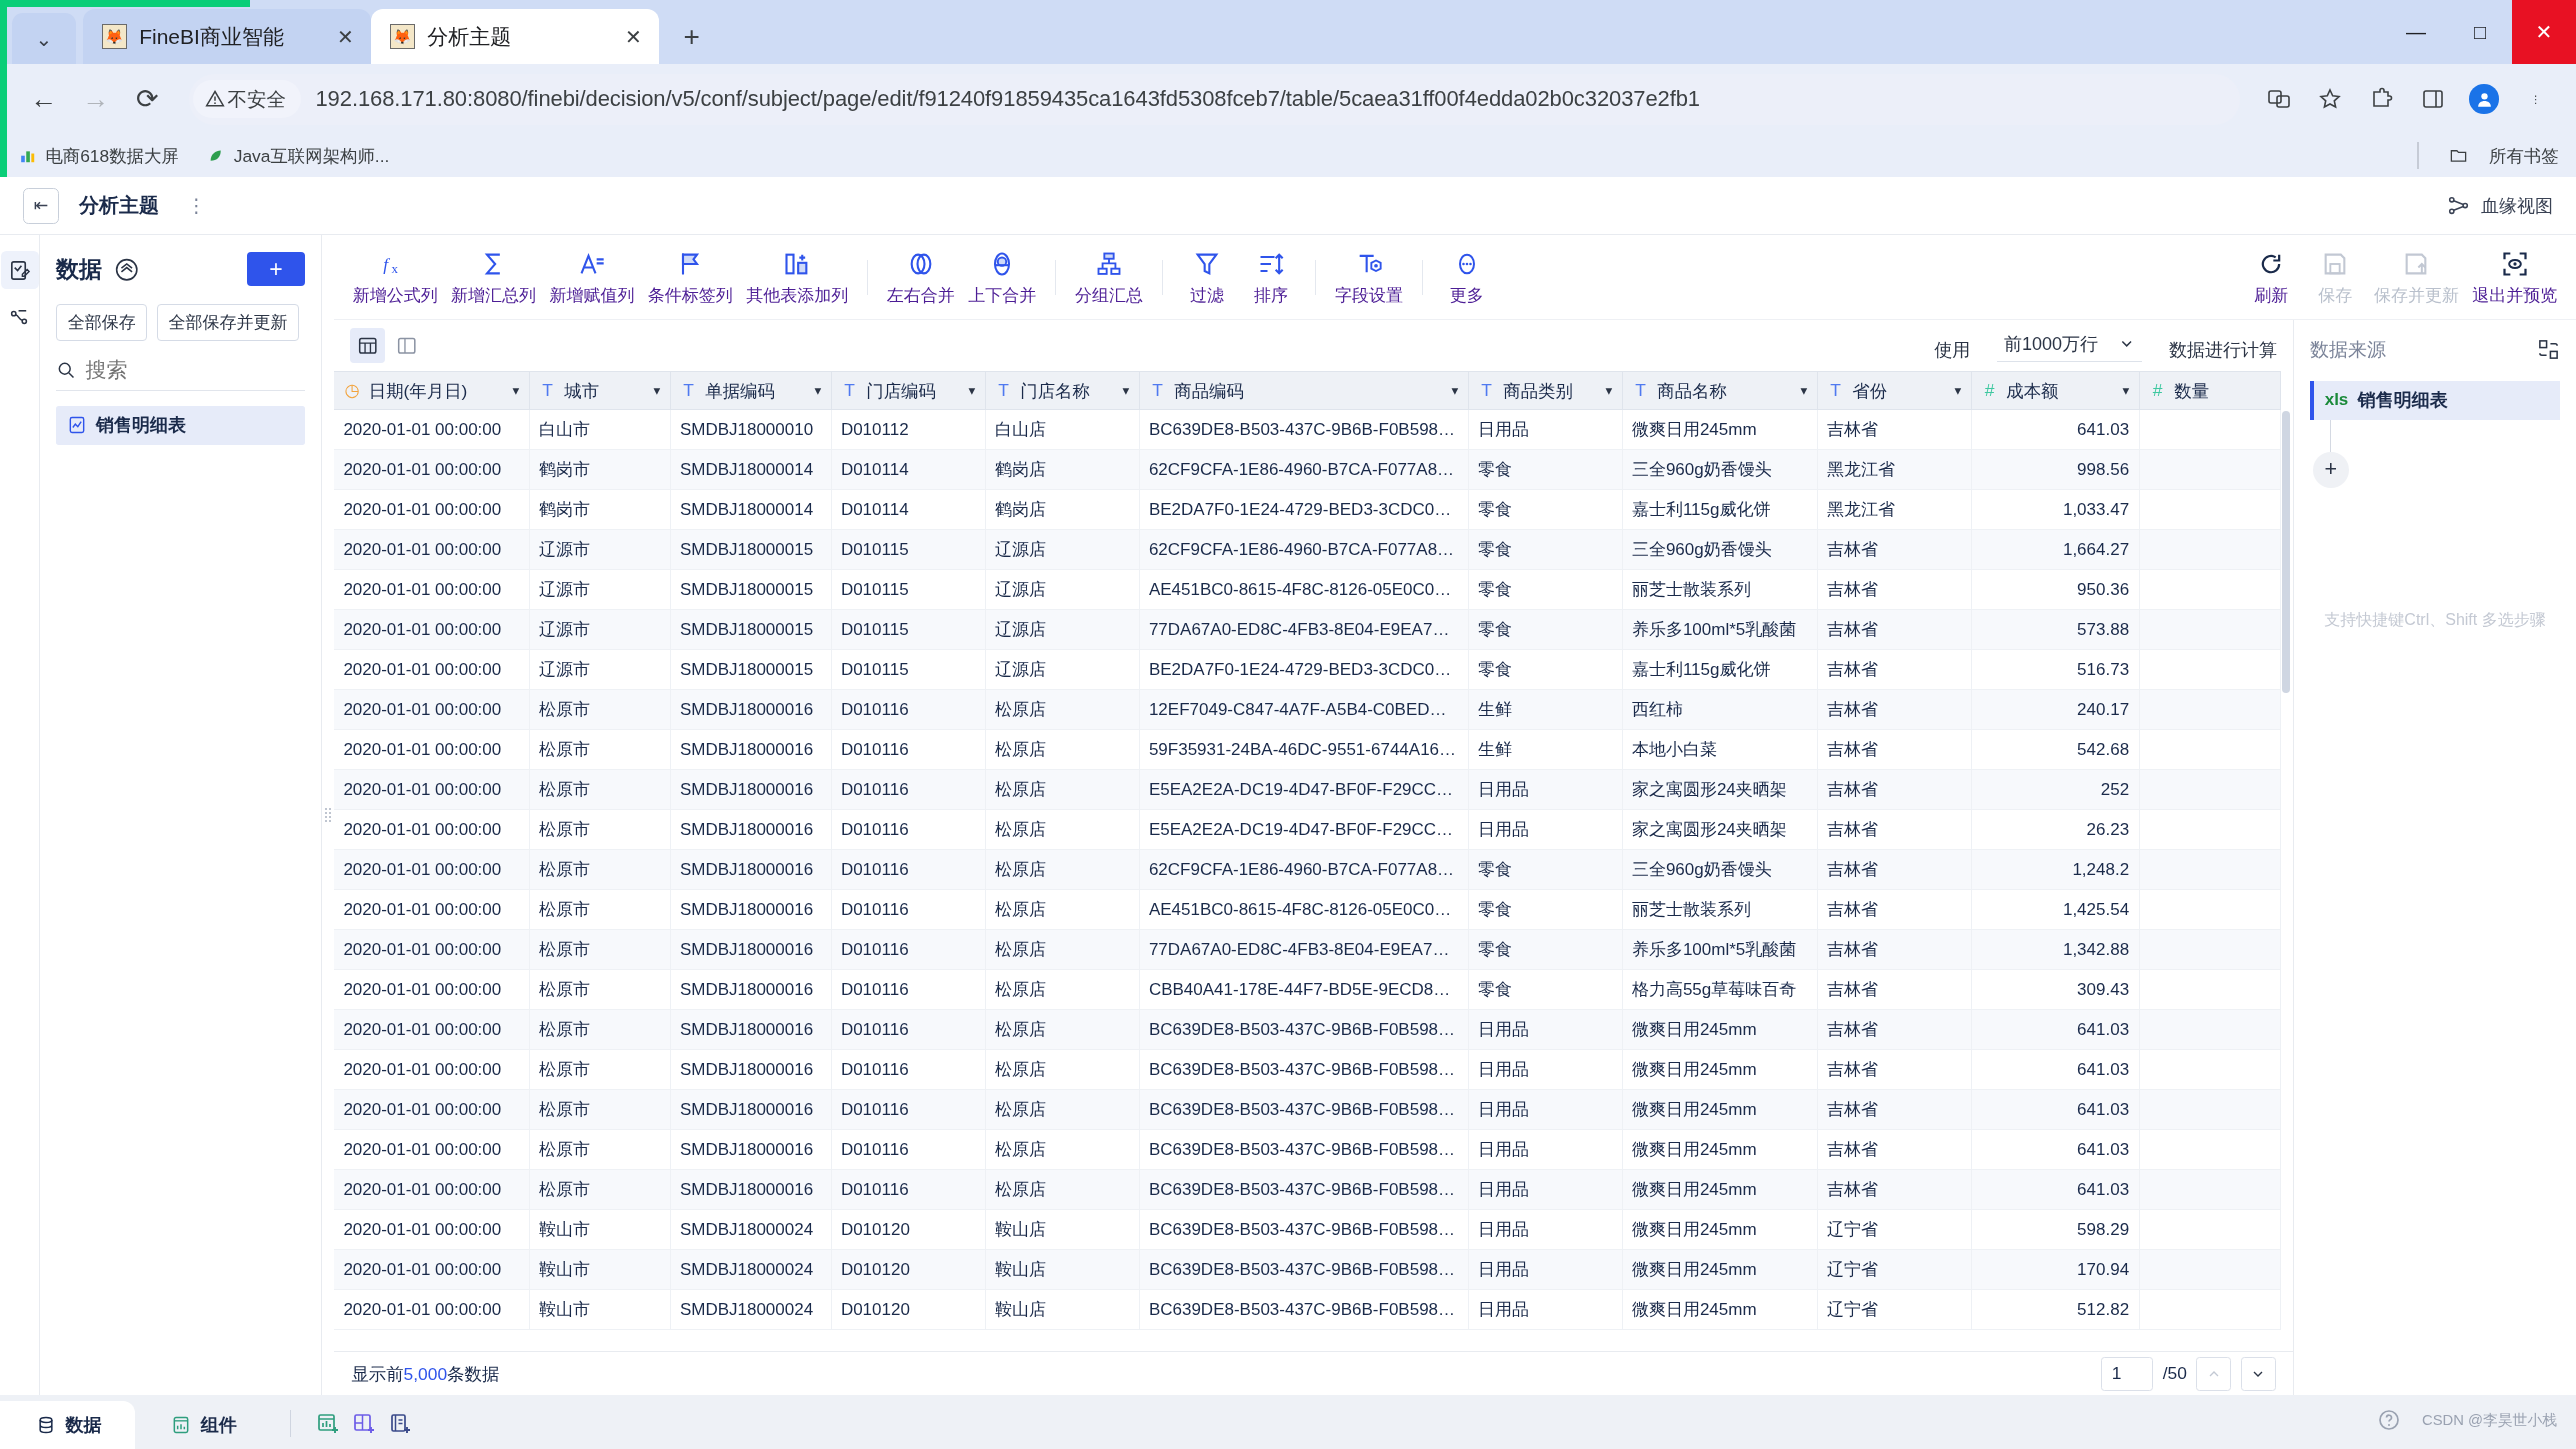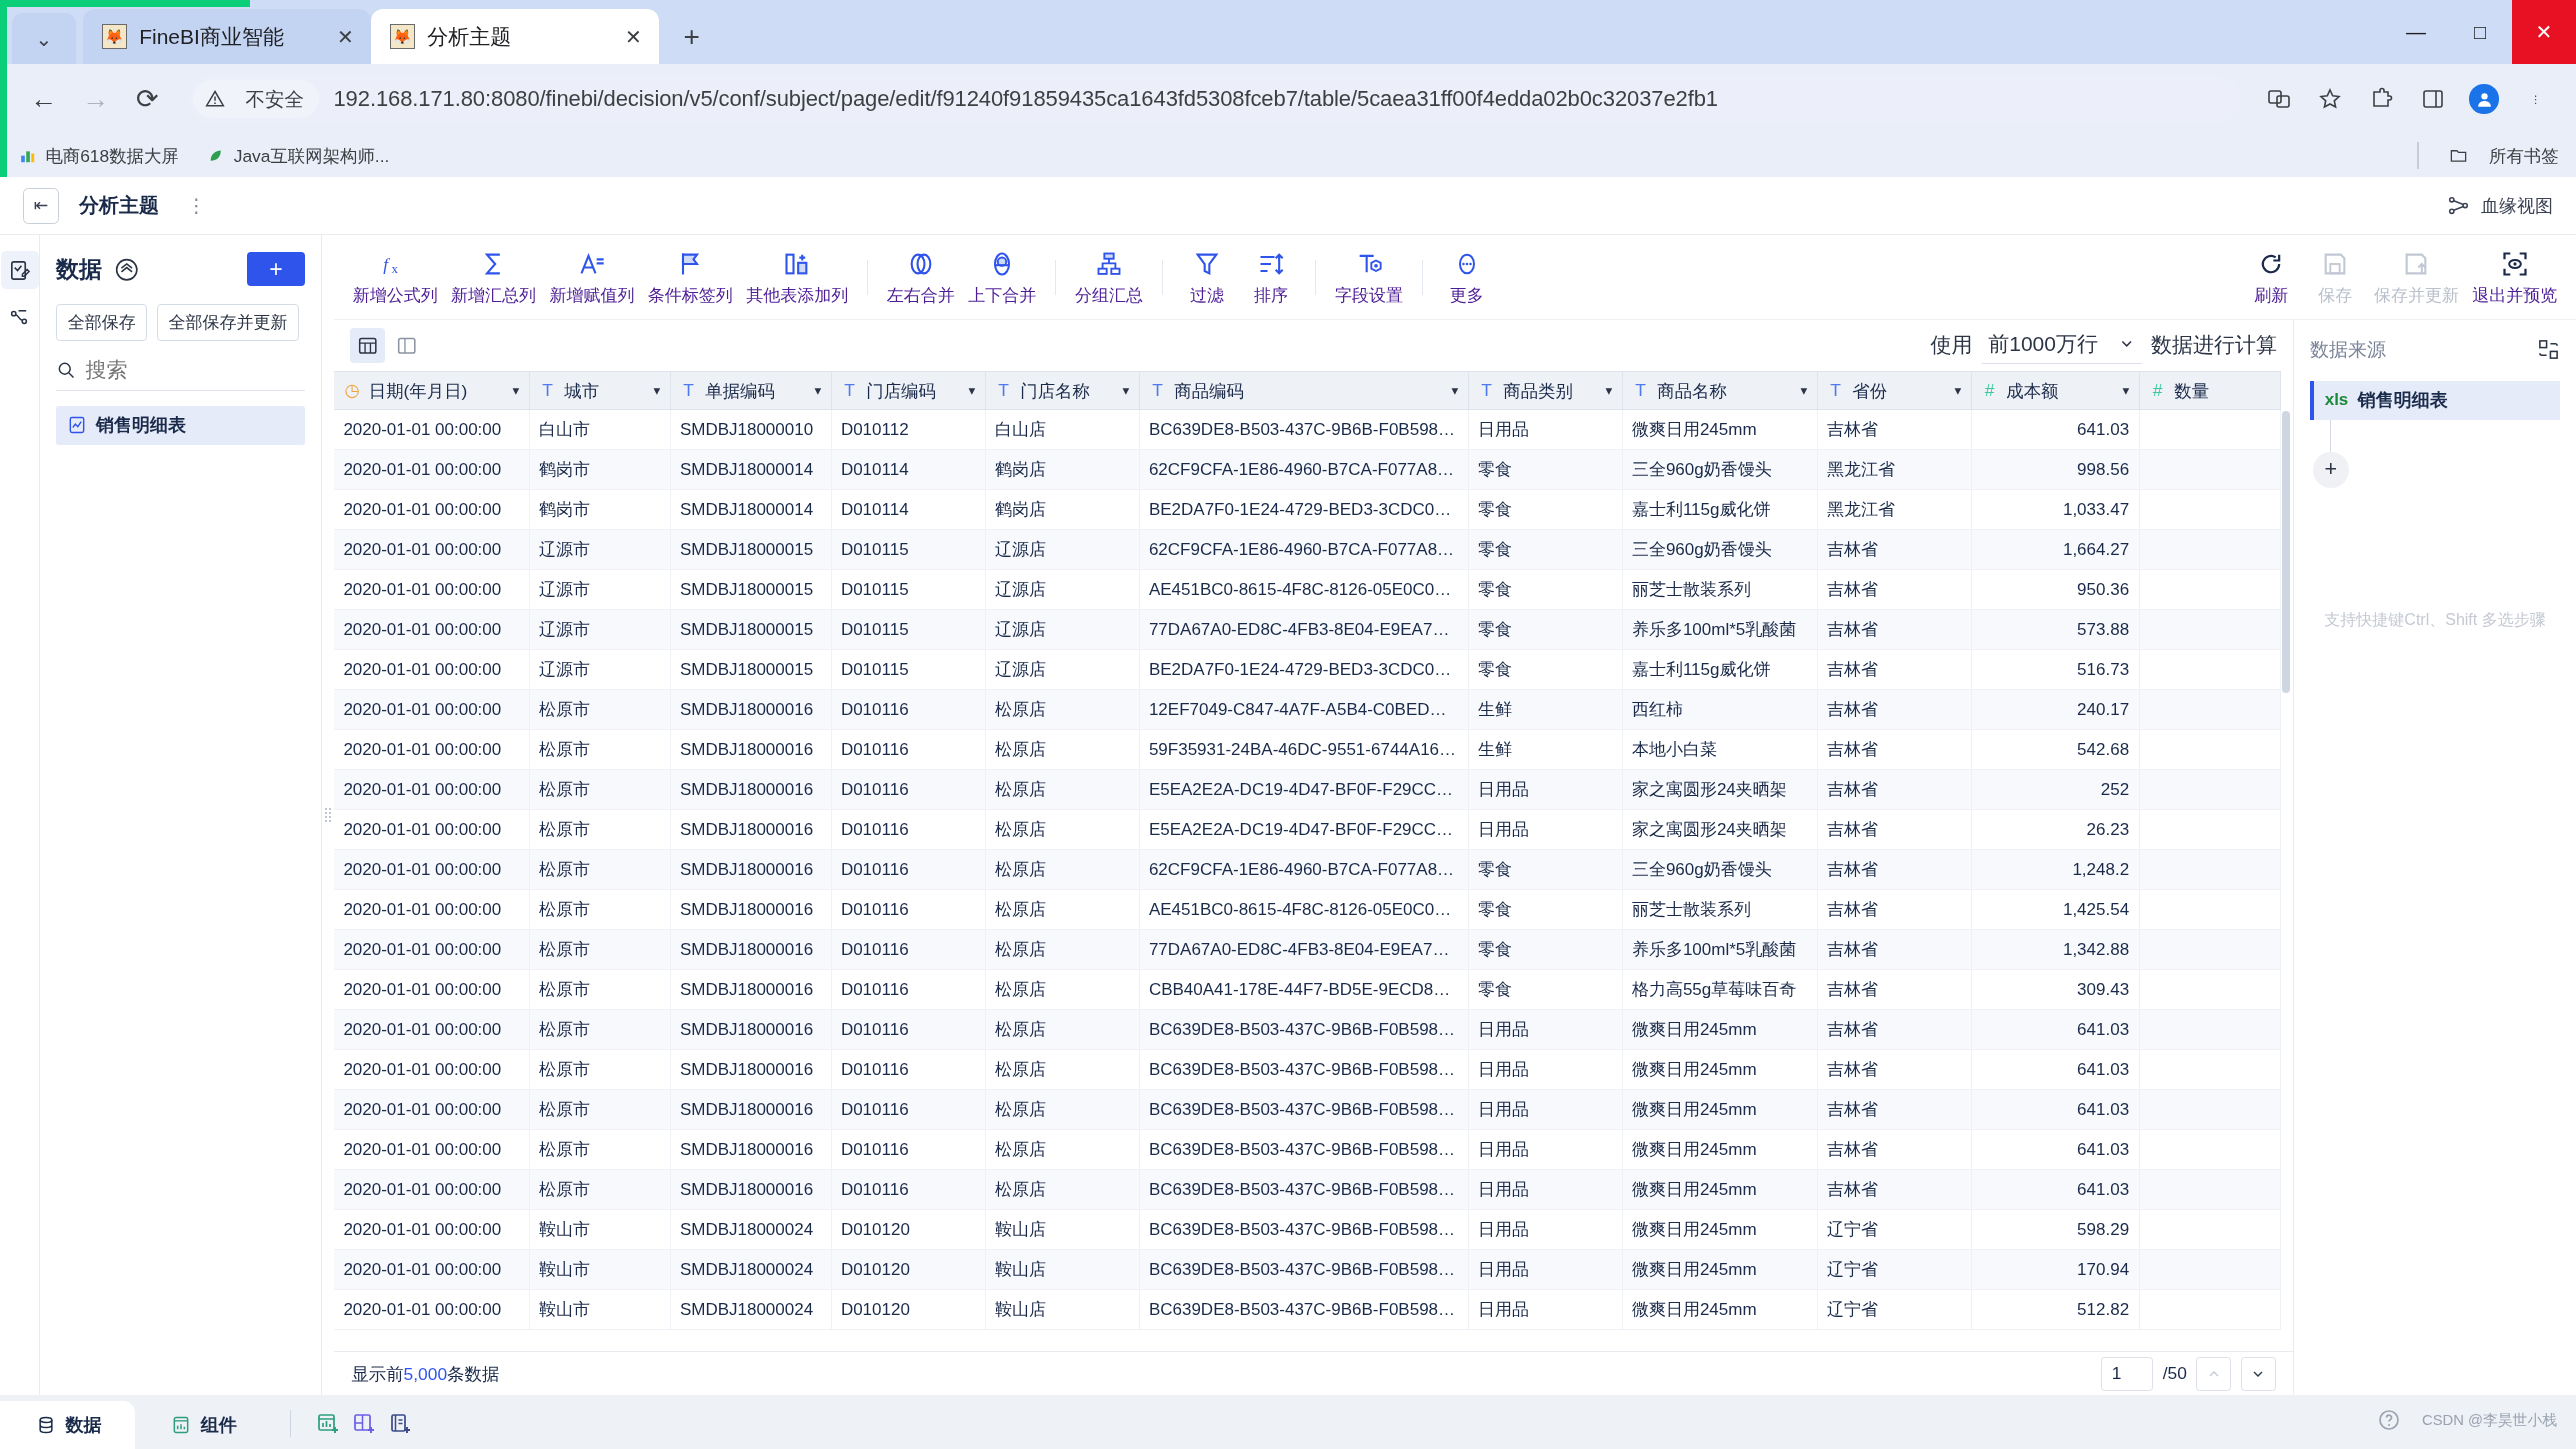--- a/index.html
+++ b/index.html
@@ -34,21 +34,21 @@
     font-size: 20px; color: #202124; }
   .win-btn.close { background: #e81123; color: #fff; }
 
   .omnibar { height: 70px; background: #e9eef9; display: flex; align-items: center; padding: 0 17.4px; position: relative; }
   .edge-green-left2 { position: absolute; left: 0; top: 0; width: 6.7px; height: 70px; background: #0ace78; }
   .nav-btn { width: 52px; height: 52px; display: flex; align-items: center; justify-content: center;
     font-size: 27px; color: #3c4043; }
   .nav-btn.dim { color: #b0b4ba; }
   .urlbox { flex: 1; height: 51px; background: #eceff9; border-radius: 25.5px; display: flex; align-items: center;
     margin: 0 16px; padding-left: 4px; }
-  .insecure { display: flex; align-items: center; gap: 20px; background: #f1f3fb; border-radius: 25.5px;
+  .insecure { display: flex; align-items: center; gap: 2px; background: #f1f3fb; border-radius: 25.5px;
     padding: 5.4px 14.8px 5.4px 12px; color: #3c4043; font-size: 19.5px; }
   .insecure svg { width: 20px; height: 20px; }
   .url-text { font-size: 22px; color: #3c4043; margin-left: 14.8px; white-space: nowrap; overflow: hidden; letter-spacing: -0.1px; }
   .omni-icons { display: flex; align-items: center; gap: 5.4px; }
   .omni-icon { width: 46px; height: 46px; display: flex; align-items: center; justify-content: center; color: #3c4043; }
   .omni-icon svg { width: 24px; height: 24px; }
   .avatar-blue { width: 29.5px; height: 29.5px; border-radius: 50%; background: #1a73e8; display: flex;
     align-items: center; justify-content: center; }
   .avatar-blue svg { width: 19px; height: 19px; fill: #fff; }
 
@@ -122,21 +122,21 @@
   .tb-right { margin-left: auto; display: flex; align-items: center; }
 
   .content { flex: 1; display: flex; min-height: 0; }
   .tablearea { flex: 1; display: flex; flex-direction: column; min-width: 0; border-right: 1.3px solid #e8ebf0; }
 
   .tablebar { height: 51px; display: flex; align-items: center; padding: 0 16px; }
   .viewtog { display: flex; gap: 4px; }
   .vt { width: 35px; height: 35px; border-radius: 4px; display: flex; align-items: center; justify-content: center; }
   .vt.on { background: #e6ebf9; }
   .vt svg { width: 21.5px; height: 21.5px; }
-  .tablebar-right { margin-left: auto; display: flex; align-items: center; gap: 9px; font-size: 21px; color: #2b3445; }
+  .tablebar-right { margin-left: auto; display: flex; align-items: flex-end; gap: 27px; font-size: 18px; color: #2b3445; }
   .rowsel { display: flex; align-items: center; gap: 20px; border-bottom: 1.3px solid #dde2ea; padding: 2.7px 6.7px 5.4px 6.7px; }
   .rowsel svg { width: 17.4px; height: 17.4px; }
 
   
   .tablewrap { flex: 1; overflow: hidden; position: relative; min-height: 0; }
   table.grid { border-collapse: collapse; table-layout: fixed; width: 1945px; }
   table.grid th { background: #eef1f6; height: 38px; border-right: 1.3px solid #dfe4ec;
     border-bottom: 1.3px solid #dfe4ec; border-top: 1.3px solid #dfe4ec; padding: 0 9.4px; }
   .thin { display: flex; align-items: center; gap: 8px; }
   .th-type { font-size: 17.4px; font-weight: normal; flex: none; width: 17.4px; text-align: center; }

